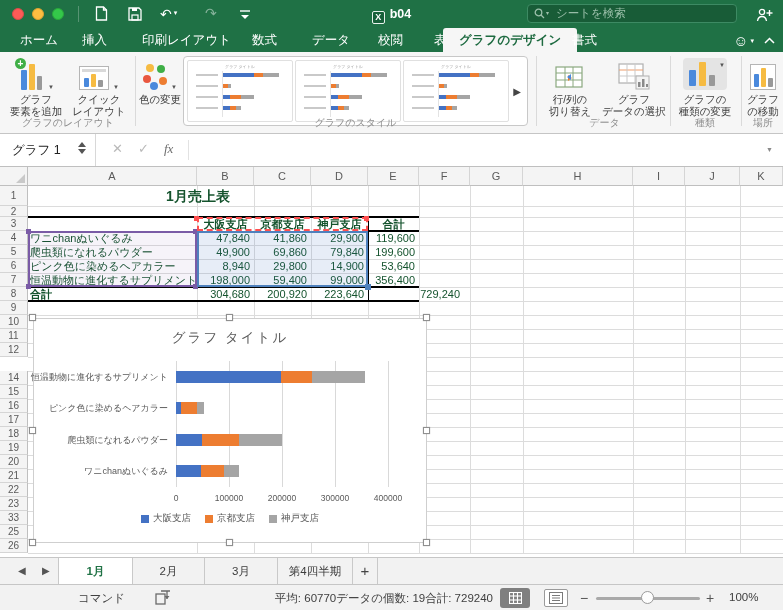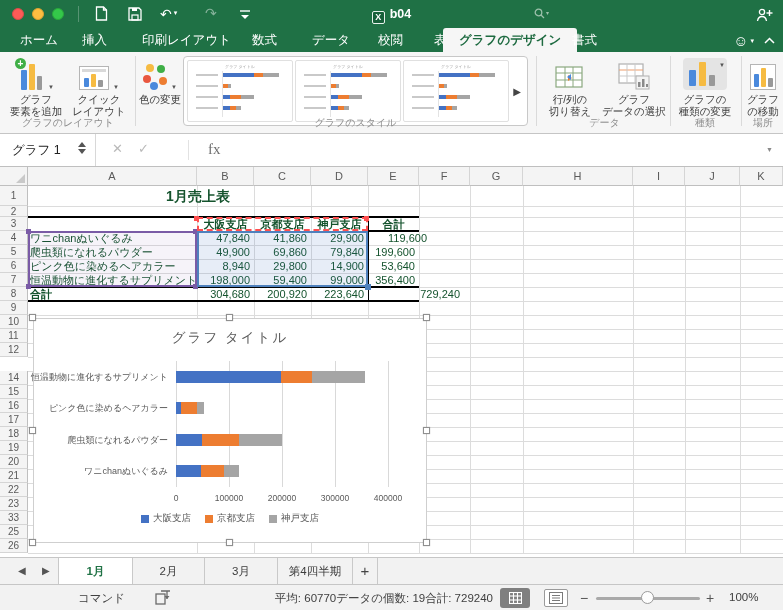--- a/index.html
+++ b/index.html
@@ -42,21 +42,21 @@
   #gallery-arrow { width:14px; text-align:center; color:#444; font-size:10px; }
   .pressed { background:#e4e4e4; border-radius:4px; padding:2px 8px; }
 
   
   #formulabar { position:absolute; left:0; top:134px; width:783px; height:33px; background:#fff; border-bottom:1px solid #bfbfbf; }
   #namebox { position:absolute; left:0; top:0; width:96px; height:32px; border-right:1px solid #d8d8d8; font-size:12.5px; line-height:32px; padding-left:12px; color:#222; }
   #name-stepper { position:absolute; left:78px; top:8px; display:flex; flex-direction:column; gap:2px; }
   #name-stepper .tri { width:0; height:0; border-left:4px solid transparent; border-right:4px solid transparent; }
   #fb-x { position:absolute; left:112px; top:7px; color:#b9b9b9; font-size:13px; }
   #fb-check { position:absolute; left:138px; top:7px; color:#b9b9b9; font-size:13px; }
-  #fb-fx { position:absolute; left:164px; top:7px; color:#6f6f6f; font-size:15px; font-family:"Liberation Serif",serif;margin-left:44px; }
+  #fb-fx { position:absolute; left:164px; top:7px; color:#6f6f6f; font-size:13px; font-style:italic; font-family:"Liberation Serif",serif; }
   #fb-sep2 { position:absolute; left:188px; top:6px; width:1px; height:20px; background:#e2e2e2; }
   #fb-dd { position:absolute; right:10px; top:12px; font-size:7px; color:#8a8a8a; }
 
   
   #grid { position:absolute; left:0; top:167px; width:783px; height:390px; background:#fff; overflow:hidden; }
   #corner { position:absolute; left:0; top:0; width:28px; height:19px; background:#f4f4f4; border-right:1px solid #bfbfbf; border-bottom:1px solid #bfbfbf; }
   #corner:after { content:""; position:absolute; right:2px; bottom:2px; border-style:solid; border-width:0 0 9px 9px; border-color:transparent transparent #c9c9c9 transparent; }
   .colhead { position:absolute; top:0; height:19px; background:#f4f4f4; border-right:1px solid #d5d5d5; border-bottom:1px solid #bfbfbf; text-align:center; line-height:19px; font-size:11px; color:#5a5a5a; }
   .rowhead { position:absolute; left:0; width:28px; background:#f4f4f4; border-right:1px solid #bfbfbf; border-bottom:1px solid #d5d5d5; text-align:center; font-size:10px; color:#5a5a5a; display:flex; align-items:center; justify-content:center; }
   .gl { position:absolute; background:#dcdcdc; }
@@ -124,20 +124,21 @@
   </span>
   <span class="qat" style="left:160px;top:3px;"><span>↶</span><span class="caret-w" style="vertical-align:4px;"> ▾</span></span>
   <span class="qat" style="left:205px;top:3px;opacity:.45;"><span>↷</span></span>
   <span class="qat" style="left:240px;top:6px;">
     <svg width="10" height="12" viewBox="0 0 10 12">
         <line x1="0" y1="2" x2="10" y2="2" stroke="#fff" stroke-width="1.4"></line>
         <path d="M1 6l4 4 4-4z" fill="#fff"></path>
       </svg>
   </span>
   <div id="win-title"><span id="doc-icon">X</span><span>b04</span></div>
+  <div id="searchbox">シートを検索</div>
   <span id="search-mag">
     <svg width="11" height="11" viewBox="0 0 11 11">
         <circle cx="4.5" cy="4.5" r="3.3" fill="none" stroke="#9cc0ab" stroke-width="1.3"></circle>
         <line x1="7" y1="7" x2="10" y2="10" stroke="#9cc0ab" stroke-width="1.3"></line>
       </svg>
   </span>
   <span id="search-caret">▾</span>
   <span class="qat" style="right:10px;top:7px;left:auto;">
     <svg width="17" height="14" viewBox="0 0 17 14">
         <circle cx="6" cy="4" r="2.6" fill="none" stroke="#fff" stroke-width="1.3"></circle>
@@ -443,21 +444,21 @@
   <div id="table-layer">
       <div class="cellv ctr b" style="left: 28px; top: 19px; width: 340px; height: 20px; line-height: 20px; font-size: 14px;">1月売上表</div>
       <div class="cellv ctr b" style="left: 197px; top: 50px; width: 57px;">大阪支店</div>
       <div class="cellv ctr b" style="left: 254px; top: 50px; width: 57px;">京都支店</div>
       <div class="cellv ctr b" style="left: 311px; top: 50px; width: 57px;">神戸支店</div>
       <div class="cellv ctr b" style="left: 368px; top: 50px; width: 51px;">合計</div>
       <div class="cellv" style="left: 30px; top: 64px; width: 165px;">ワニchanぬいぐるみ</div>
       <div class="cellv num" style="left: 197px; top: 64px; width: 57px;">47,840</div>
       <div class="cellv num" style="left: 254px; top: 64px; width: 57px;">41,860</div>
       <div class="cellv num" style="left: 311px; top: 64px; width: 57px;">29,900</div>
-      <div class="cellv num" style="left: 368px; top: 64px; width: 51px; margin-left: 12px;">119,600</div>
+      <div class="cellv num" style="left: 368px; top: 64px; width: 51px;">119,600</div>
       <div class="cellv" style="left: 30px; top: 78px; width: 165px;">爬虫類になれるパウダー</div>
       <div class="cellv num" style="left: 197px; top: 78px; width: 57px;">49,900</div>
       <div class="cellv num" style="left: 254px; top: 78px; width: 57px;">69,860</div>
       <div class="cellv num" style="left: 311px; top: 78px; width: 57px;">79,840</div>
       <div class="cellv num" style="left: 368px; top: 78px; width: 51px;">199,600</div>
       <div class="cellv" style="left: 30px; top: 92px; width: 165px;">ピンク色に染めるヘアカラー</div>
       <div class="cellv num" style="left: 197px; top: 92px; width: 57px;">8,940</div>
       <div class="cellv num" style="left: 254px; top: 92px; width: 57px;">29,800</div>
       <div class="cellv num" style="left: 311px; top: 92px; width: 57px;">14,900</div>
       <div class="cellv num" style="left: 368px; top: 92px; width: 51px;">53,640</div>

